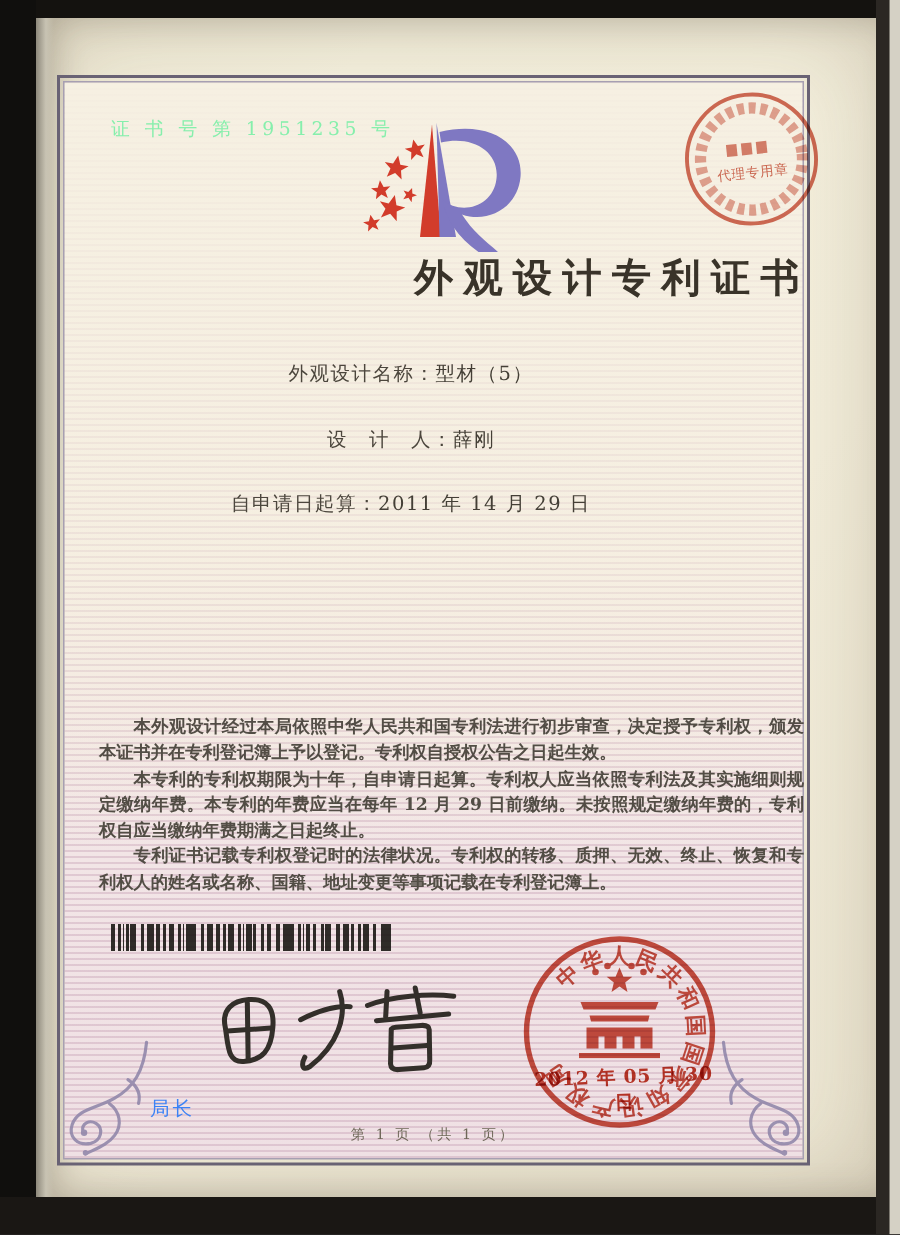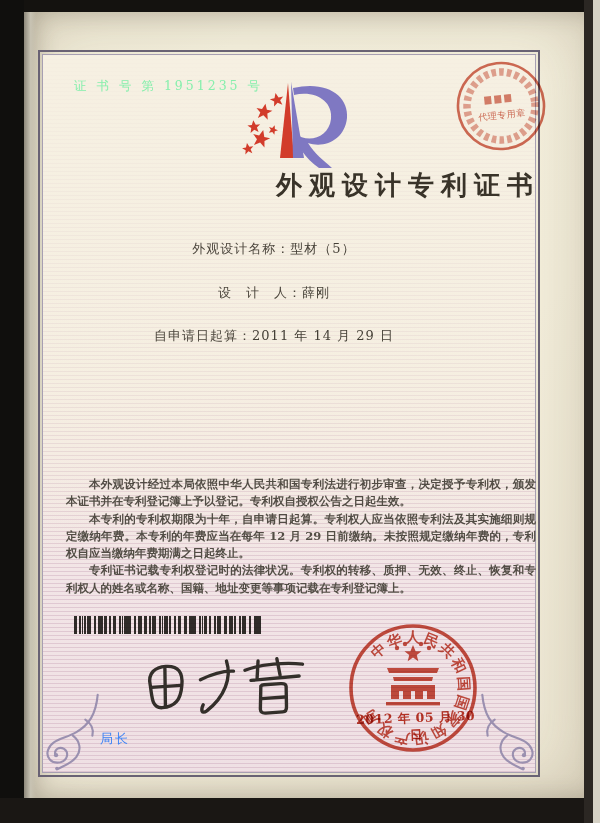--- a/index.html
+++ b/index.html
@@ -235,14 +235,15 @@
       <circle cx="47" cy="47" r="34" fill="none" stroke="#c84a33" stroke-width="7.5" stroke-dasharray="4.5 3.2" opacity="0.6"></circle>
       <g fill="#c84a33" opacity="0.85">
         <rect x="31" y="36" width="7" height="8"></rect>
         <rect x="41" y="36" width="7" height="8"></rect>
         <rect x="51" y="36" width="7" height="8"></rect>
       </g>
       <text x="47" y="59" text-anchor="middle" font-size="9" fill="#c84a33" letter-spacing="0.5" font-family="DejaVu Serif, Liberation Serif, serif">代理专用章</text>
     </g>
   </svg>
 
+  <div class="page-footer">第 1 页 （共 1 页）</div>
 
 </div>
 
 </body></html>

